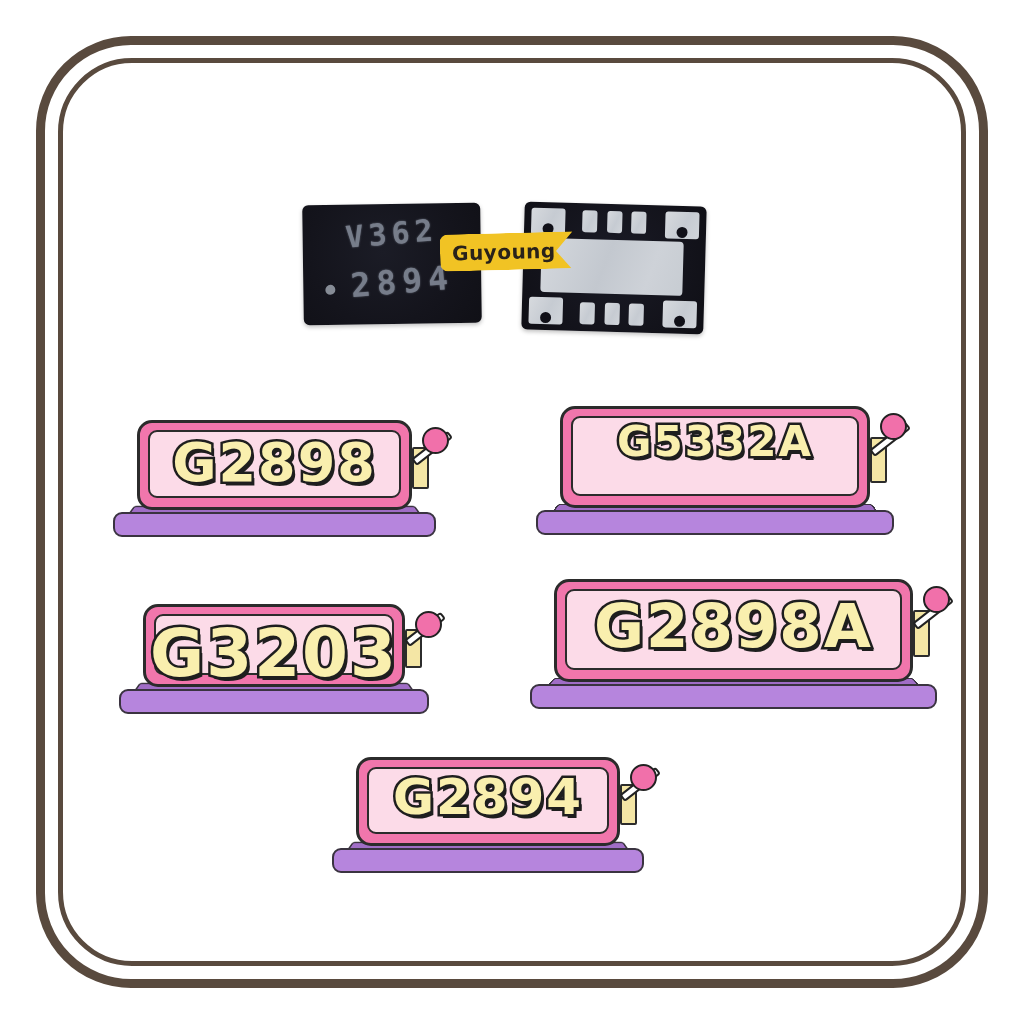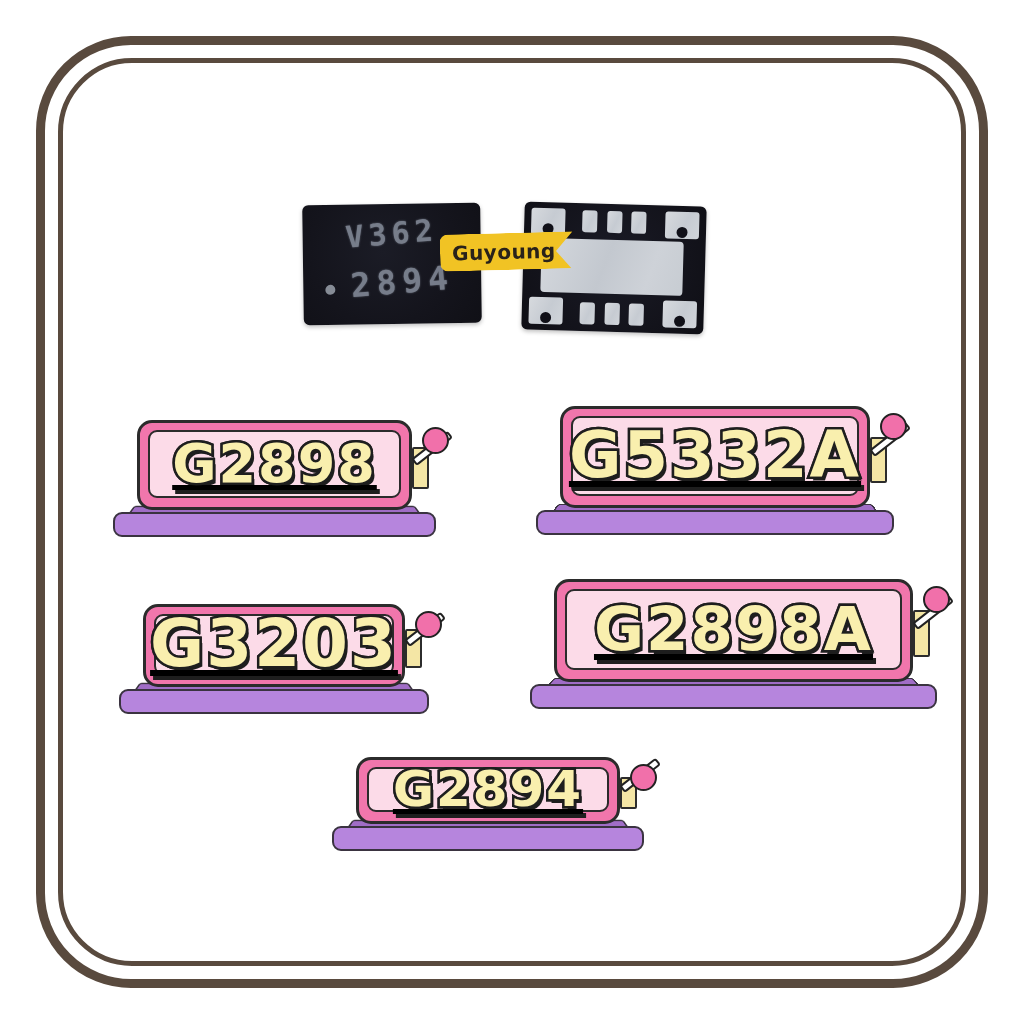--- a/index.html
+++ b/index.html
@@ -82,33 +82,33 @@
   }
   .sign .ball{
     position:absolute;left:calc(100% + 10px);top:7px;width:23px;height:23px;
     background:#f170aa;border:2.5px solid #222222;border-radius:50%;z-index:3;
   }
   .sign .frame{
     position:absolute;inset:0;background:#f176ac;border:3px solid #2b2b2b;border-radius:15px;z-index:4;
   }
   .sign .panel{
     position:absolute;inset:7px 8px 9px 8px;background:#fcdbe8;border:2.5px solid #2b2b2b;border-radius:9px;
-    display:flex;align-items:center;justify-content:center;overflow:visible;text-decoration:underline;
+    display:flex;justify-content:center;overflow:visible;
   }
   .sign .label{
     font-weight:bold;color:#f9efae;letter-spacing:2px;white-space:nowrap;
     -webkit-text-stroke:5px #1e1e1e;paint-order:stroke fill;
     text-shadow:3px 4px 0 #1e1e1e;
     transform:translateY(-1px);
   }
   .s1{left:137px;top:420px;width:275px;height:90px;}  .s1 .label{font-size:54px;}
-  .s2{left:560px;top:406px;width:310px;height:102px;} .s2 .label{font-size:64px;}
+  .s2{left:560px;top:406px;width:310px;height:102px;} .s2 .label{font-size:42px;}
   .s3{left:143px;top:604px;width:262px;height:83px;}  .s3 .label{font-size:66px;}
   .s4{left:554px;top:579px;width:330px;height:103px;padding-left:29px;} .s4 .label{font-size:61px;}
-  .s5{left:356px;top:757px;width:264px;height:67px;}  .s5 .label{font-size:50px;}
+  .s5{left:356px;top:757px;width:264px;height:89px;}  .s5 .label{font-size:50px;}
 </style>
 </head>
 <body>
 
 <div style="position:absolute;inset:0;">
 
   <div class="frame-outer"></div>
   <div class="frame-inner"></div>
 
   <div class="chip chip-front">

